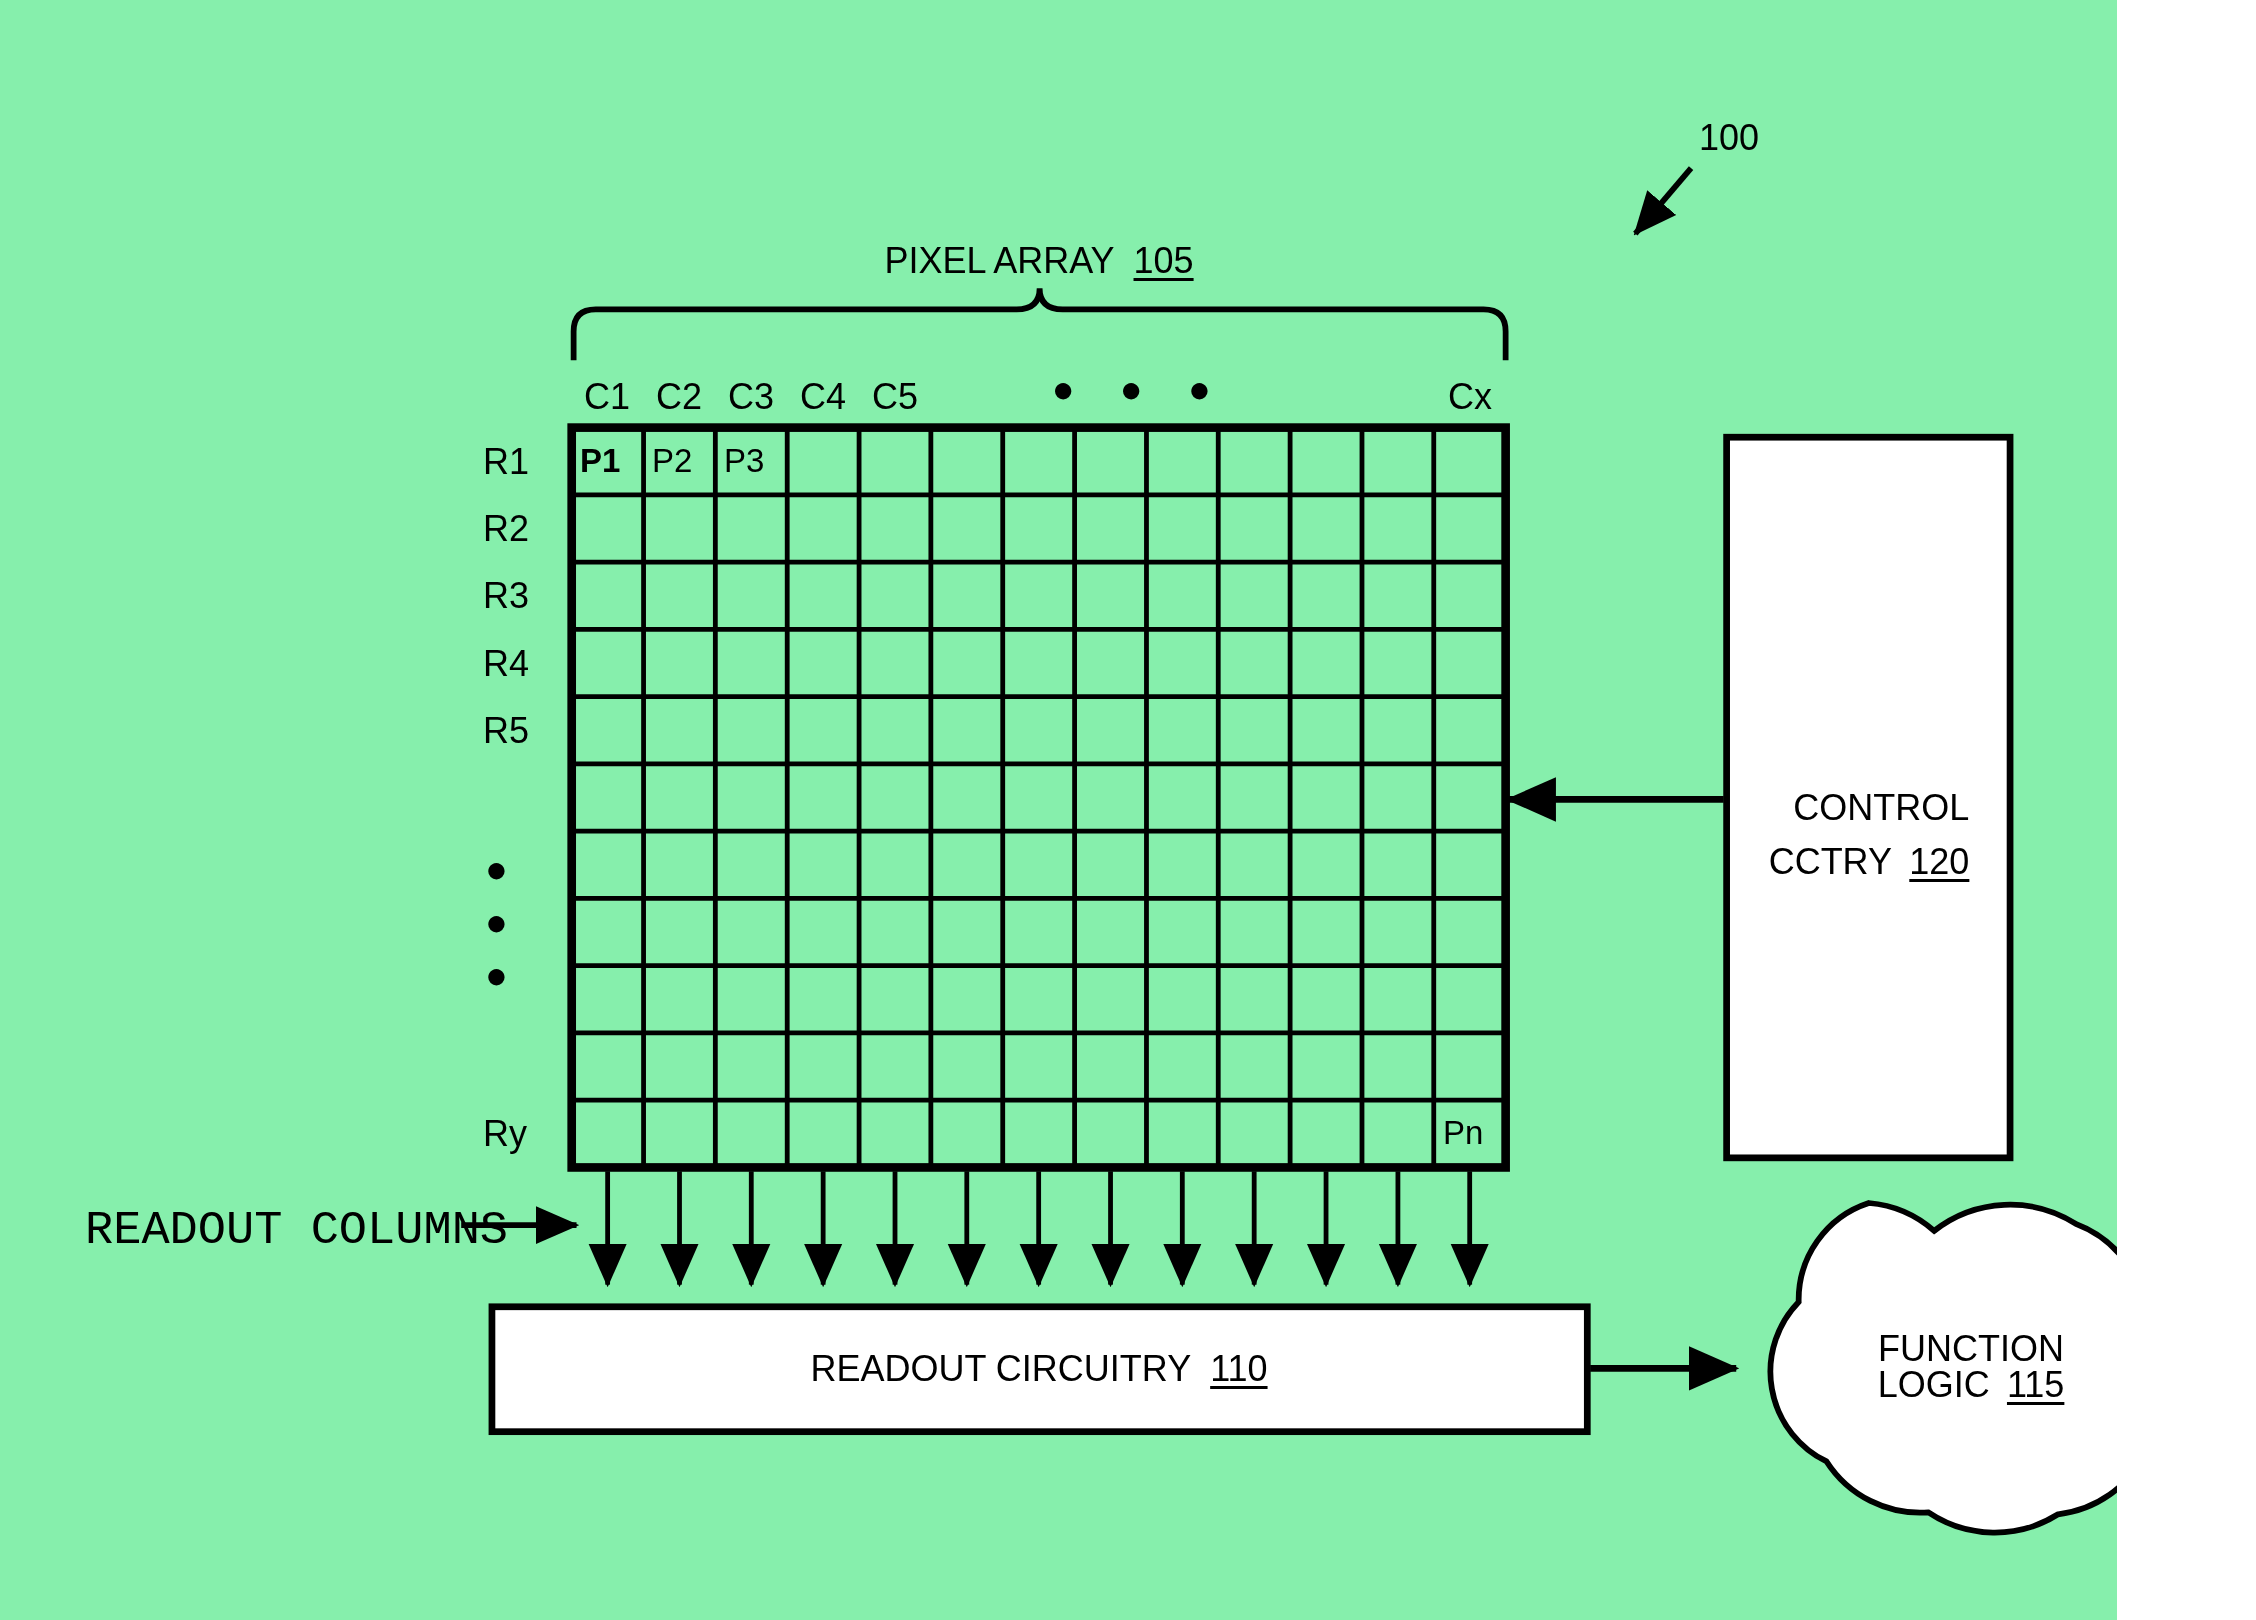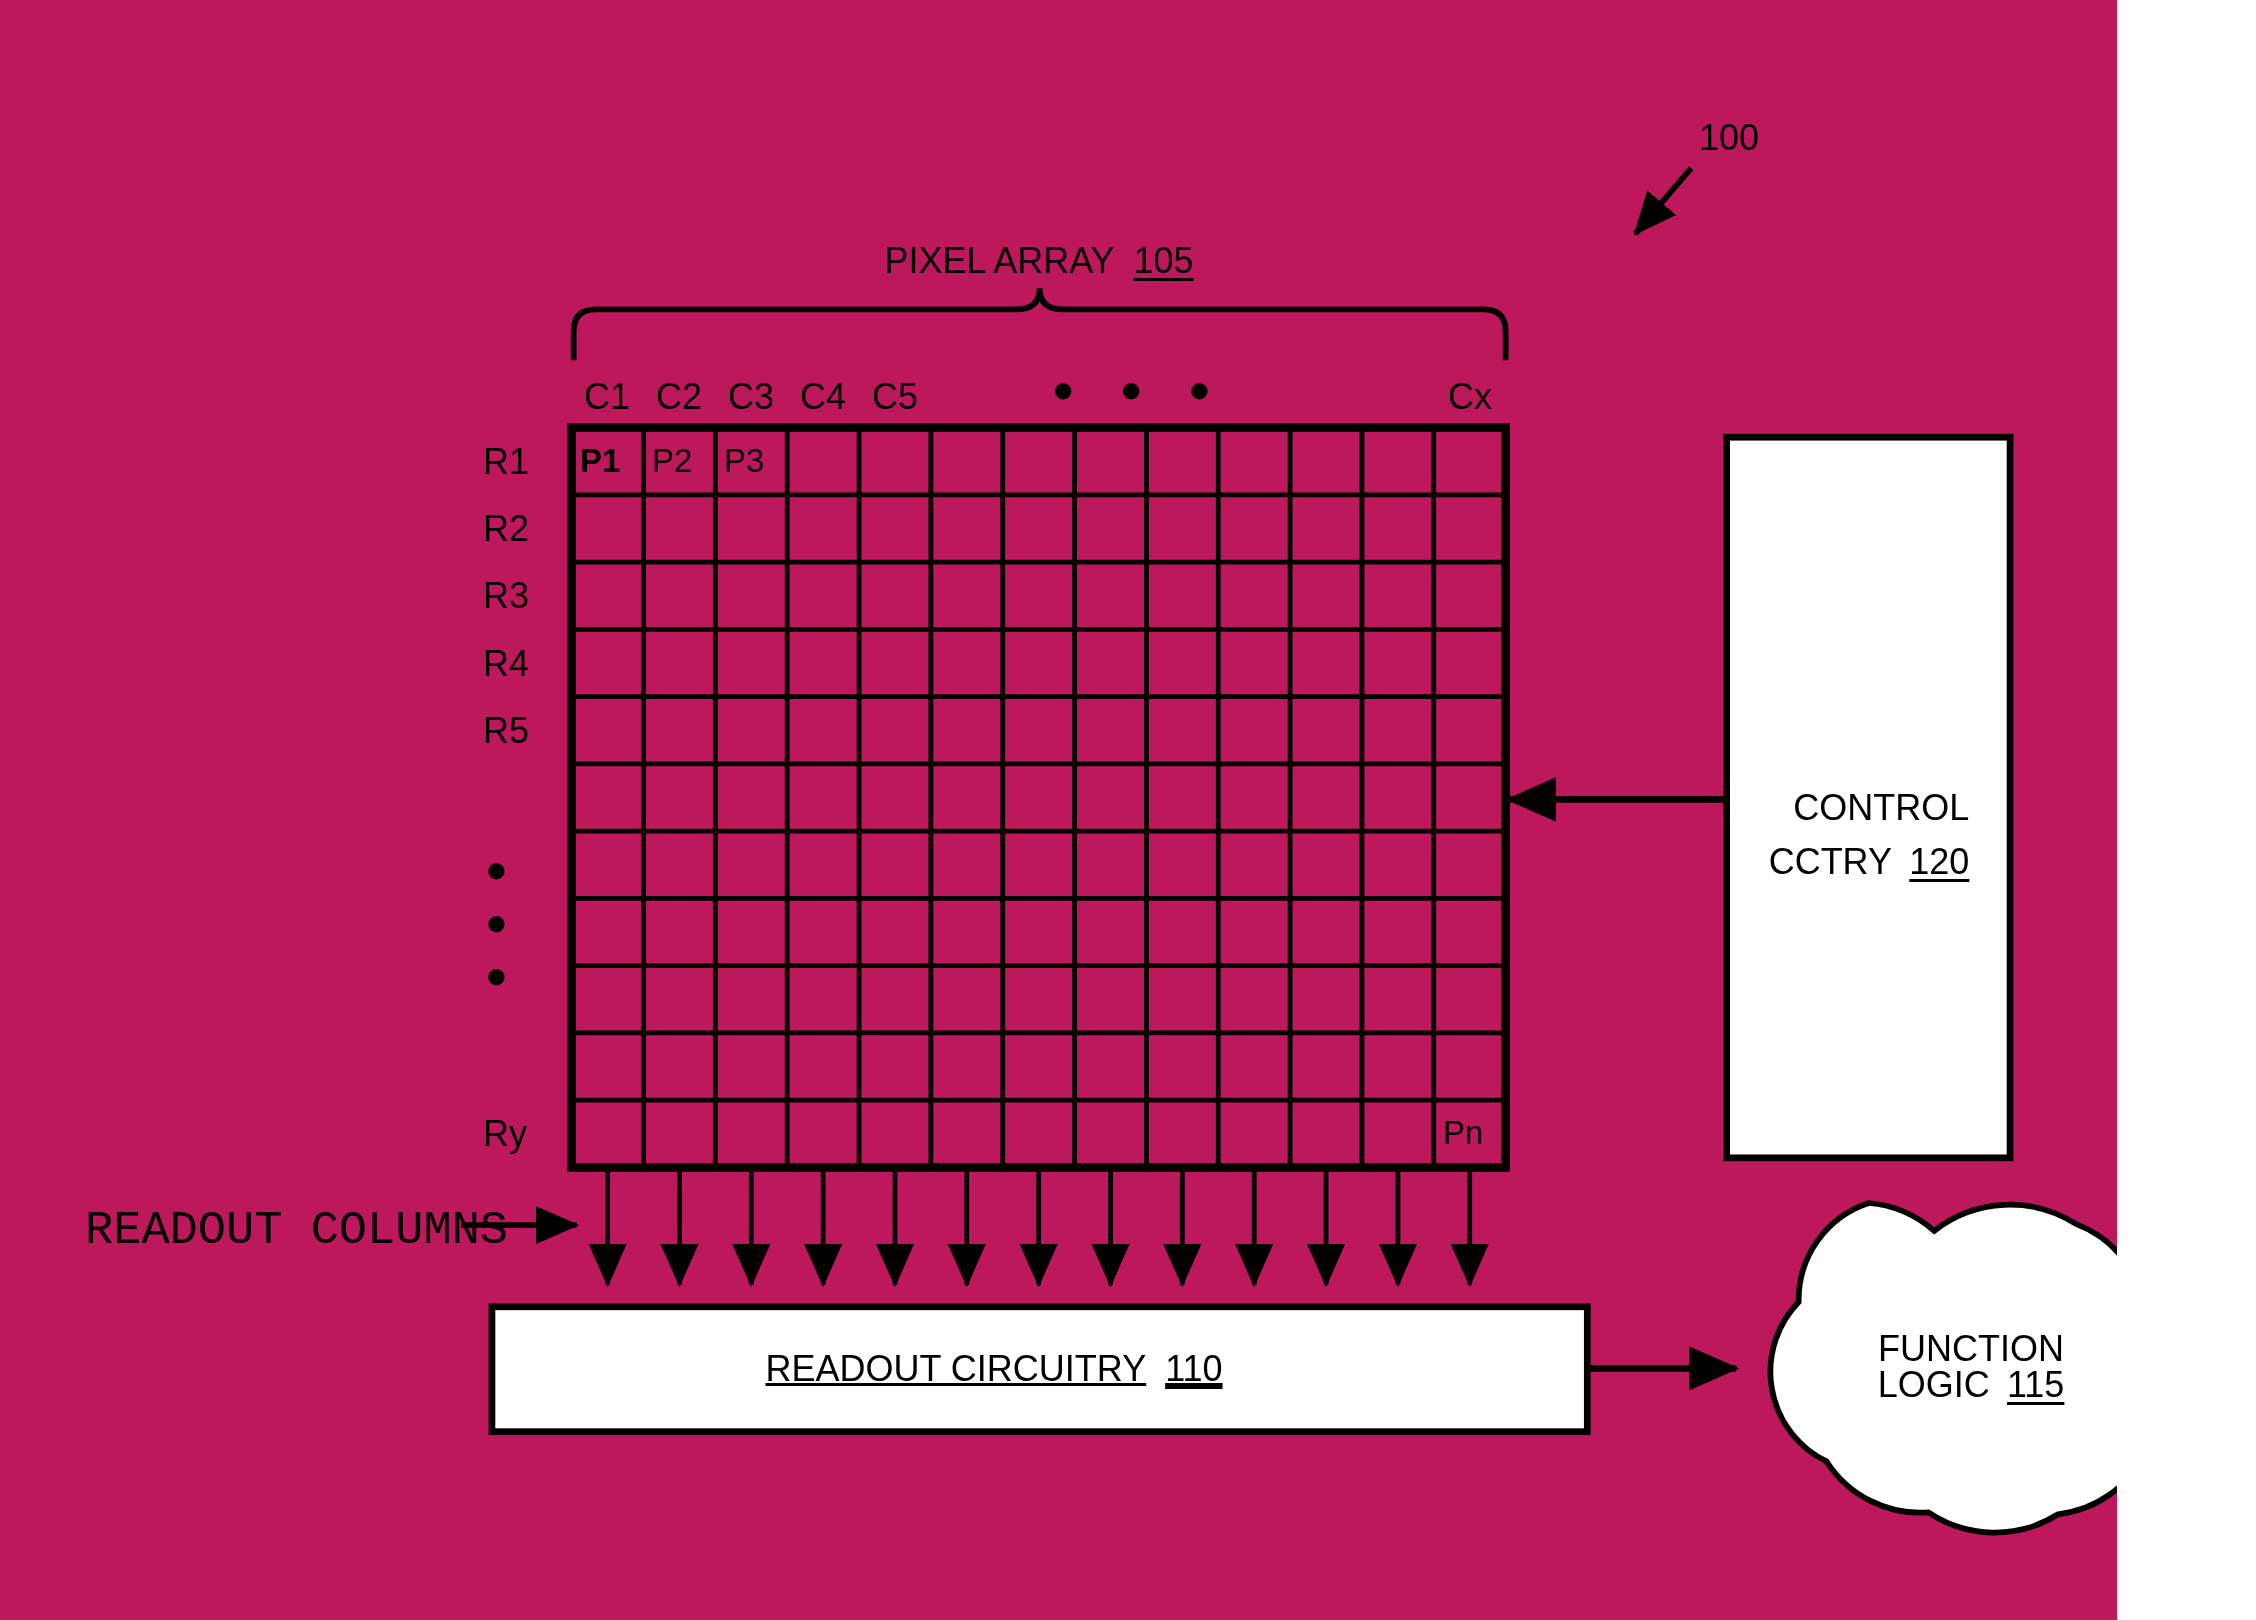--- a/index.html
+++ b/index.html
@@ -8,21 +8,21 @@
     background: #ffffff;
   }
   body {
     font-family: "Liberation Sans", sans-serif;
     color: #000000;
   }
   #canvas {
     position: relative;
     width: 2117px;
     height: 1621px;
-    background: #be185d;
+    background: #86efac;
     overflow: hidden;
   }
   .svg-layer {
     position: absolute;
     left: 0;
     top: 0;
     width: 2257px;
     height: 1621px;
   }
   .lbl {
@@ -179,21 +179,21 @@
   <div class="lbl" style="left:485px; top:956px; font-size:38px;">●</div>
   <div class="lbl t-colrow" style="left:483px; top:1116px;">Ry</div>
 
   <div class="lbl t-cell" style="left:580px; top:444px;font-weight:bold;">P1</div>
   <div class="lbl t-cell" style="left:652px; top:444px;">P2</div>
   <div class="lbl t-cell" style="left:724px; top:444px;">P3</div>
   <div class="lbl t-cell" style="left:1443px; top:1116px;">Pn</div>
 
   <div class="lbl t-readout" style="left:85px; top:1207px;">READOUT COLUMNS</div>
 
-  <div class="lbl t-box ctr" style="left:994px; top:1351px;text-decoration:underline;">
+  <div class="lbl t-box ctr" style="left:1039px; top:1351px;">
     <span>READOUT CIRCUITRY</span><span style="display:inline-block;width:19px"></span><span class="u">110</span>
   </div>
 
   <div class="lbl t-box ctr" style="left:1869px; top:790px; text-align:right;">
     <div>CONTROL</div>
     <div style="margin-top:18px;">
       <span>CCTRY</span><span style="display:inline-block;width:17.3px"></span><span class="u">120</span>
     </div>
   </div>
 

